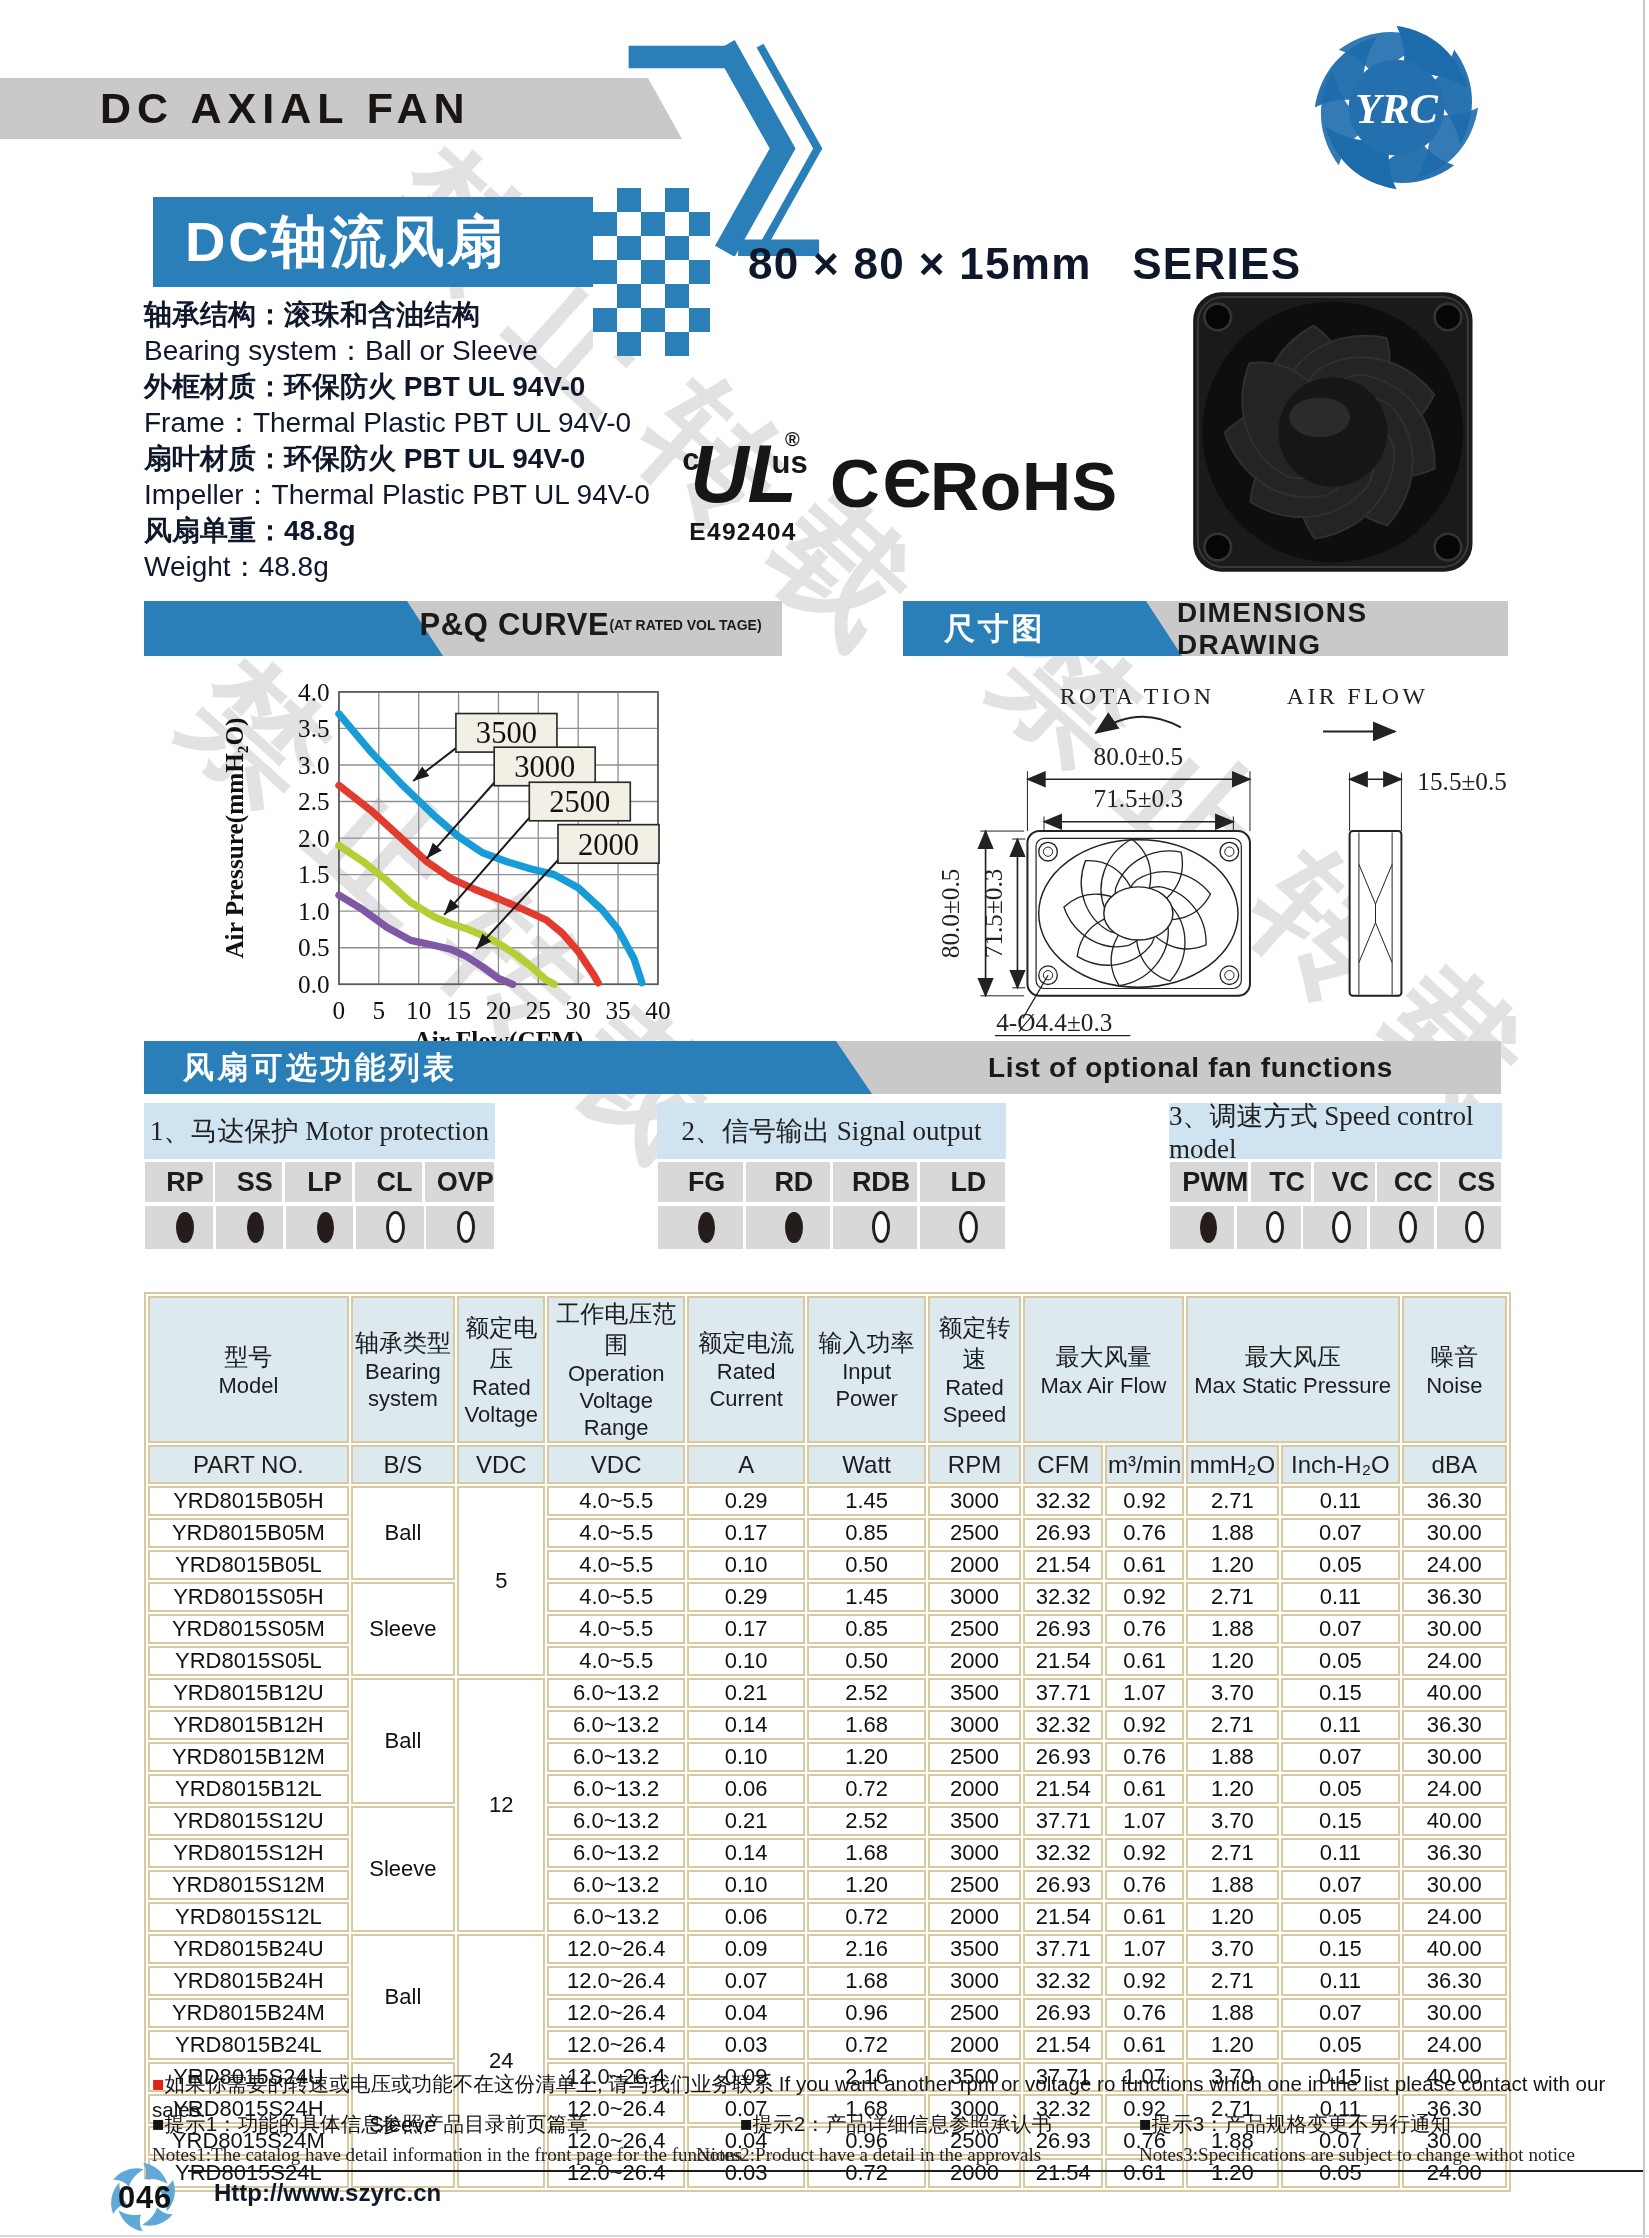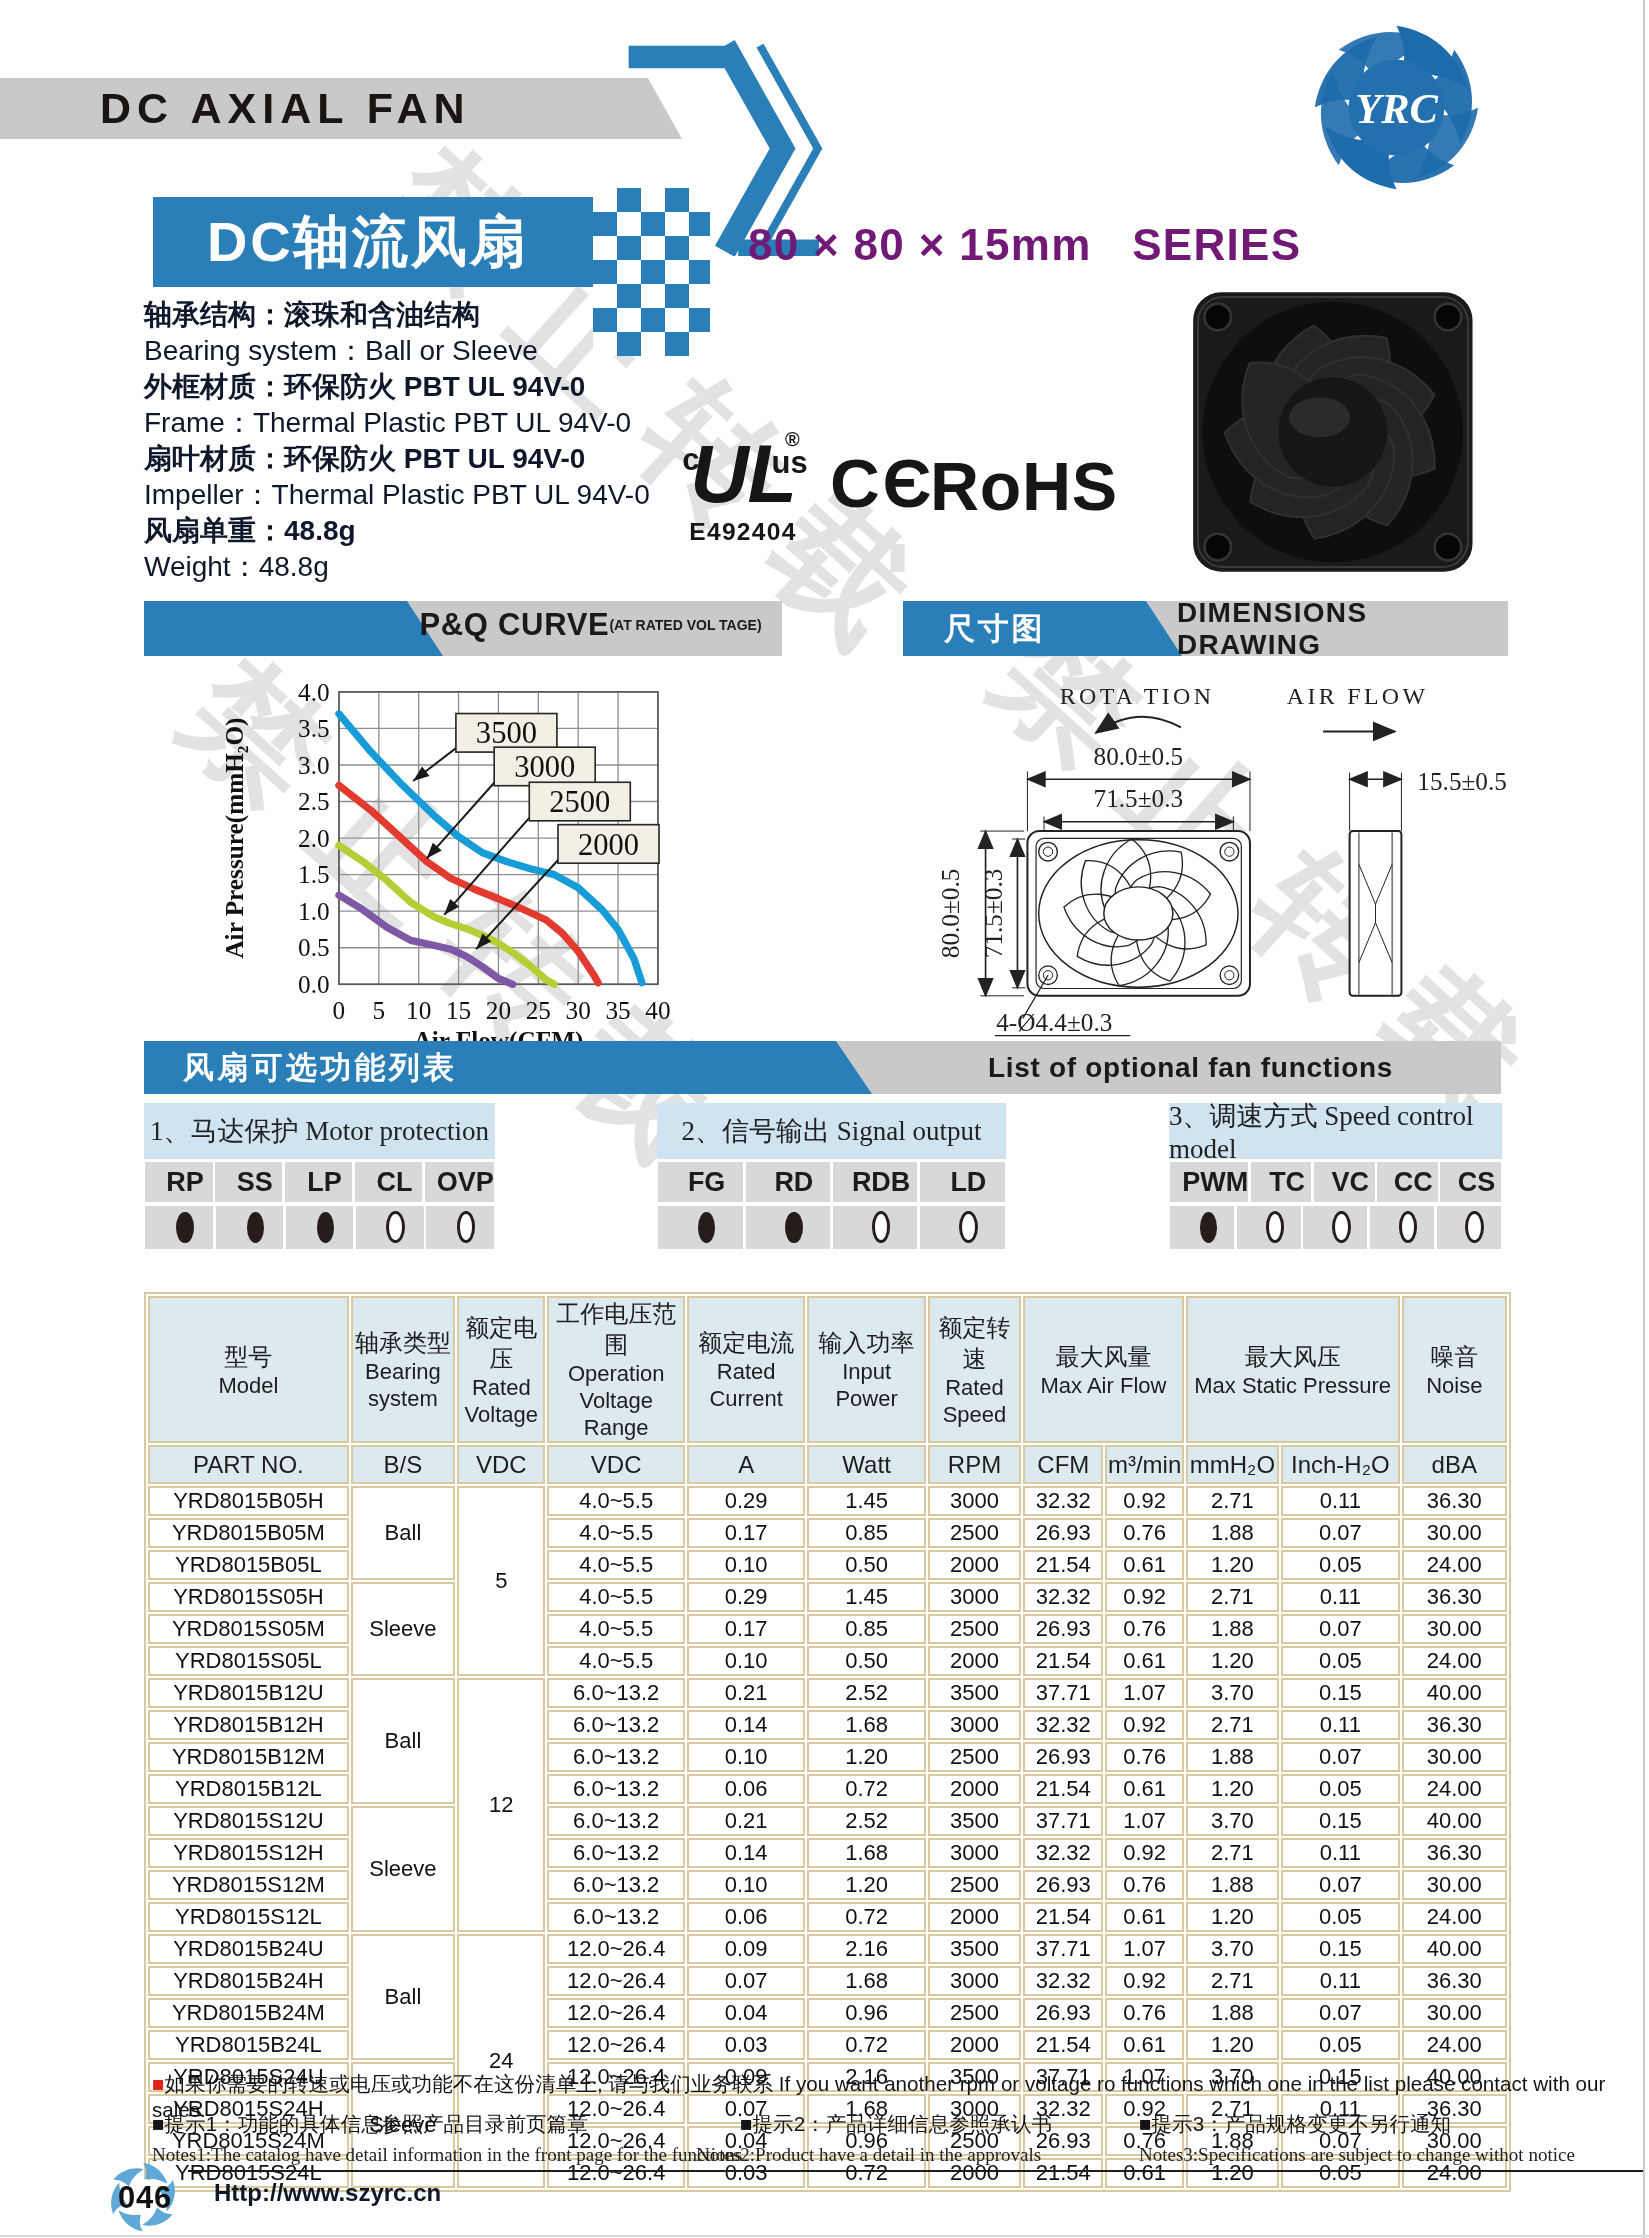--- a/index.html
+++ b/index.html
@@ -10,24 +10,24 @@
   
   .wm{position:absolute;font-family:"Liberation Serif",serif;font-weight:600;font-size:133px;
       letter-spacing:40px;color:#9a9a9a;opacity:.28;transform:rotate(42deg);transform-origin:left top;
       white-space:nowrap;pointer-events:none;}
 
   
   .gray-band{left:0;top:78px;width:682px;height:61px;background:#c9c9c9;
              clip-path:polygon(0 0,648px 0,682px 100%,0 100%);}
   .hdr-title{left:100px;top:78px;height:61px;line-height:61px;font-size:43px;font-weight:900;
              letter-spacing:6px;color:#1a1412;}
-  .series-txt{left:748px;top:205px;height:80px;line-height:80px;font-size:44px;font-weight:800;
-              color:#701a75;letter-spacing:1.3px;white-space:pre;}
+  .series-txt{left:748px;top:224px;height:80px;line-height:80px;font-size:44px;font-weight:800;
+              color:#0f172a;letter-spacing:1.3px;white-space:pre;}
   .title-cn{left:153px;top:197px;width:466px;height:90px;background:#2a7fb8;color:#fff;
-            font-size:56px;font-weight:800;line-height:90px;padding-left:54px;box-sizing:border-box;
+            font-size:56px;font-weight:800;line-height:90px;padding-left:32px;box-sizing:border-box;
             letter-spacing:2.7px;}
   .checker{left:593px;top:188px;width:117px;height:168px;
            background:repeating-conic-gradient(#2a7fb8 0% 25%, #ffffff 0% 50%);
            background-size:48px 48px;}
 
   .specs{left:144px;top:297px;font-size:28px;line-height:36px;color:#0f172a;}
 
   
   .ul-block{left:673px;top:431px;width:140px;text-align:center;}
   .ul-main{font-size:81px;font-weight:900;font-style:italic;line-height:86px;letter-spacing:-1.3px;}

